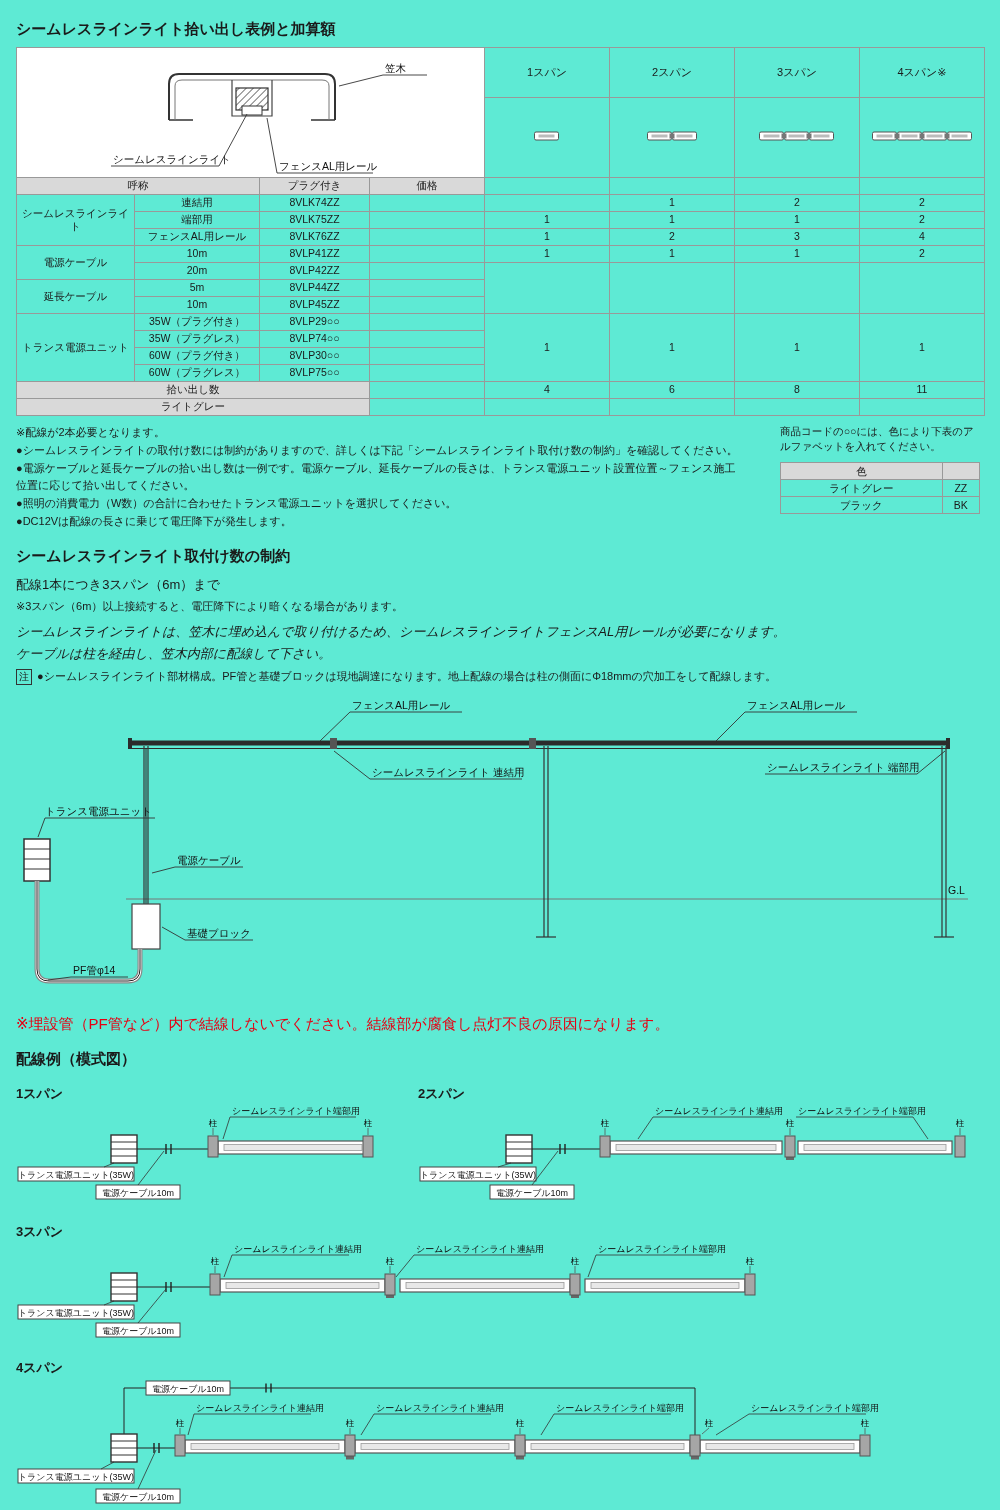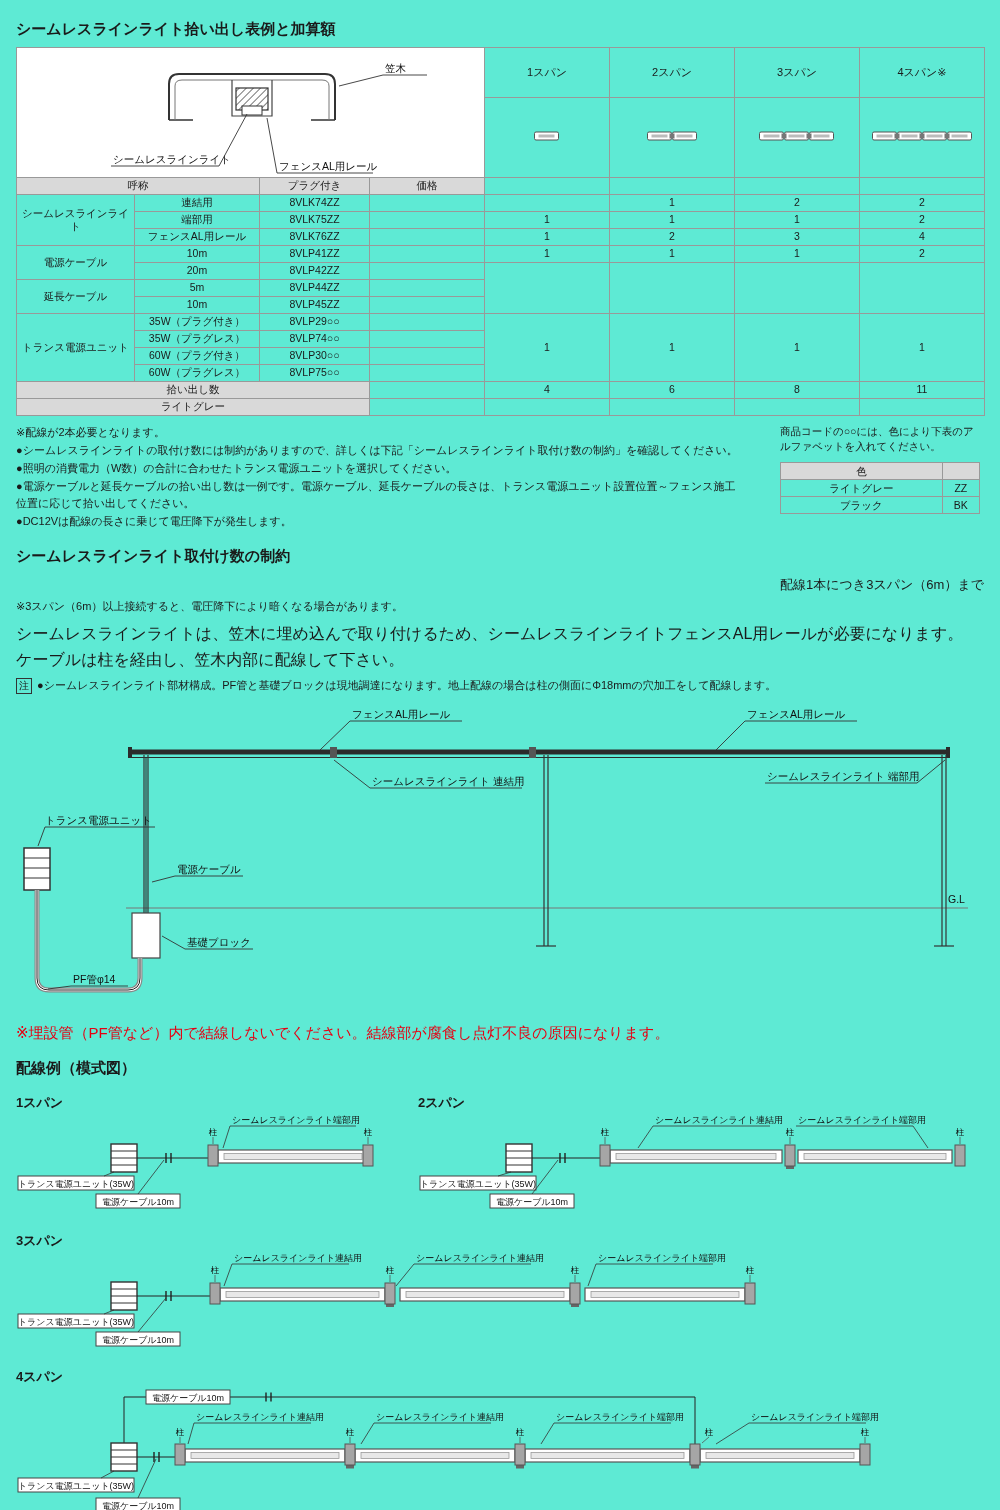--- a/index.html
+++ b/index.html
@@ -14,23 +14,23 @@
   tr.spanhead td { height:50px; font-size:11px; }
   tr.icons td { height:80px; }
   .notes-row { display:flex; gap:35px; margin-top:8px; }
   .notes { flex:1; font-size:11px; line-height:1.55; }
   .notes div { margin-bottom:1px; }
   .rightcol { width:204px; font-size:10.5px; line-height:1.45; }
   table.color { border-collapse:collapse; width:200px; margin-top:8px; font-size:10.5px; }
   table.color td { border:1px solid #999; height:17px; text-align:center; }
   table.color td.hdr { background:#d9d9d9; }
   h2.sec { font-size:15px; font-weight:bold; margin-top:16px; }
-  .c-line1 { font-size:13px; margin-top:10px;text-align:right; }
+  .c-line1 { font-size:13px; margin-top:10px; }
   .c-line2 { font-size:11px; margin-top:5px; }
-  .p-line { font-size:16px; margin-top:8px; line-height:1.5; }
+  .p-line { font-size:13px; margin-top:8px; line-height:1.5;font-style:italic; }
   .note-line { font-size:11px; margin-top:6px; display:flex; gap:5px; align-items:flex-start; }
   .note-tag { border:1px solid #333; font-size:10px; padding:0 2px; line-height:1.35; flex:0 0 auto; }
   .main-diagram { margin-top:12px; display:block; }
   .warning { color:#e60012; font-size:15px; margin-top:8px; font-weight:normal; }
   .wiring-row { display:flex; gap:4px; }
   h3.span-label { font-size:13px; font-weight:bold; margin:16px 0 2px; }
   svg text { fill:#111; }
   svg { display:block; }
   .icn { display:inline-block; }
 </style>
@@ -234,22 +234,22 @@
       <td></td>
       <td></td>
     </tr>
   </tbody>
     </table>
 
   <div class="notes-row">
     <div class="notes">
       <div>※配線が2本必要となります。</div>
       <div>●シームレスラインライトの取付け数には制約がありますので、詳しくは下記「シームレスラインライト取付け数の制約」を確認してください。</div>
+      <div>●電源ケーブルと延長ケーブルの拾い出し数は一例です。電源ケーブル、延長ケーブルの長さは、トランス電源ユニット設置位置～フェンス施工位置に応じて拾い出してください。</div>
       <div>●照明の消費電力（W数）の合計に合わせたトランス電源ユニットを選択してください。</div>
-      <div>●電源ケーブルと延長ケーブルの拾い出し数は一例です。電源ケーブル、延長ケーブルの長さは、トランス電源ユニット設置位置～フェンス施工位置に応じて拾い出してください。</div>
       <div>●DC12Vは配線の長さに乗じて電圧降下が発生します。</div>
     </div>
     <div class="rightcol">
       <div>商品コードの○○には、色により下表のアルファベットを入れてください。</div>
       <table class="color">
         <tbody>
             <tr>
           <td class="hdr">色</td>
           <td class="hdr"></td>
         </tr>

